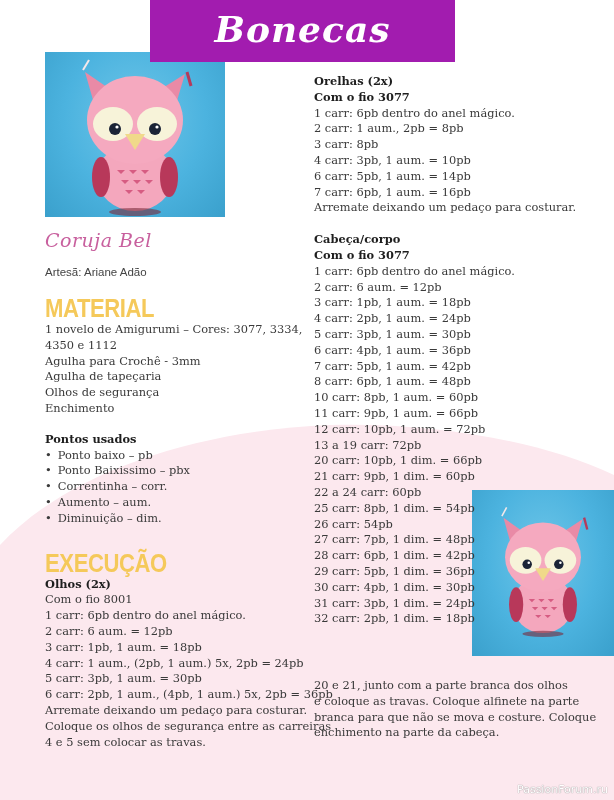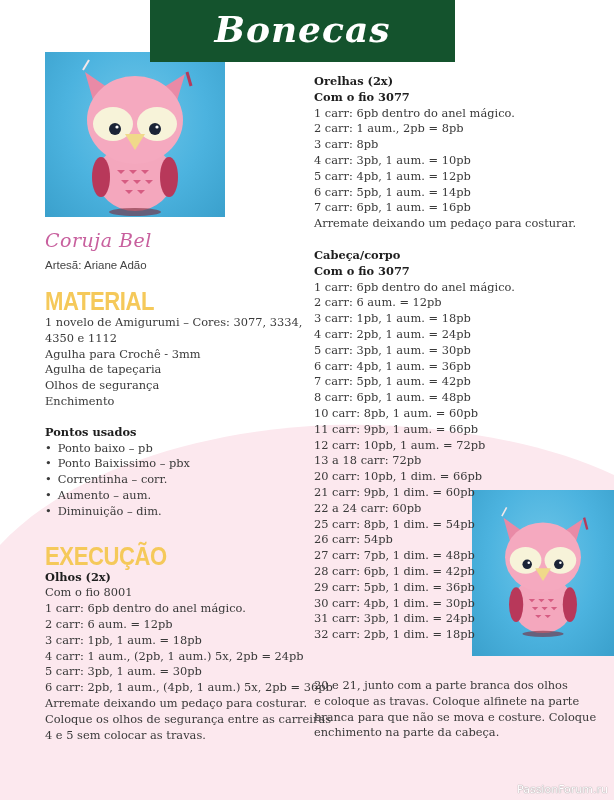--- a/index.html
+++ b/index.html
@@ -5,21 +5,21 @@
     html, body { margin: 0; padding: 0; }
     body {
       width: 614px; height: 800px; position: relative; overflow: hidden;
       background: #ffffff;
       font-family: "DejaVu Serif", "Liberation Serif", serif;
       color: #3a3a3a;
     }
     .bg-curve { position: absolute; left: 0; top: 0; width: 614px; height: 800px; z-index: 0; }
     .header-band {
       position: absolute; left: 150px; top: 0; width: 305px; height: 62px;
-      background: #14532d; z-index: 2;
+      background: #a21caf; z-index: 2;
       display: flex; align-items: center; justify-content: center;
     }
     .header-title {
       font-family: "DejaVu Serif", serif; font-style: italic; font-weight: bold;
       color: #ffffff; font-size: 36px; letter-spacing: 1px; margin-top: -4px;
     }
     .photo {
       position: absolute; z-index: 1; overflow: hidden;
       background: radial-gradient(ellipse at 50% 40%, #6ec6e8 0%, #4cb3df 55%, #3aa0cc 100%);
     }
@@ -28,21 +28,21 @@
     .photo svg { width: 100%; height: 100%; display: block; }
 
     .content { position: absolute; z-index: 3; }
     .left-col { left: 45px; top: 225px; width: 260px; }
     .right-col { left: 314px; top: 74px; width: 290px; }
 
     .subtitle {
       font-family: "DejaVu Serif", serif; font-style: italic;
       color: #c8609e; font-size: 19px; margin: 4px 0 8px 0; letter-spacing: 0.5px;
     }
-    .artesa { font-family: "Liberation Sans", sans-serif; font-size: 11.5px; margin-top: 8px; color: #444; }
+    .artesa { font-family: "Liberation Sans", sans-serif; font-size: 11.5px; margin-top: 15px; color: #444; }
     .section-head {
       font-family: "Liberation Sans", sans-serif; font-weight: bold;
       color: #f5c95a; font-size: 26px; letter-spacing: -0.5px; line-height: 28px;
       transform: scaleX(0.85); transform-origin: left center;
     }
     .sec-material { margin-top: 16px; }
     .sec-exec { margin-top: 22px; }
     .line { font-size: 11.4px; line-height: 15.8px; white-space: nowrap; }
     .bold { font-weight: bold; color: #1e1e1e; }
     .gap { height: 15px; }
@@ -171,42 +171,41 @@
 </div>
 
 <div class="content right-col">
   <div class="line bold">Orelhas (2x)</div>
   <div class="line bold">Com o fio 3077</div>
   <div>
     <div class="line">1 carr: 6pb dentro do anel mágico.</div>
     <div class="line">2 carr: 1 aum., 2pb = 8pb</div>
     <div class="line">3 carr: 8pb</div>
     <div class="line">4 carr: 3pb, 1 aum. = 10pb</div>
-    <div class="line">5 carr: 4pb, 1 aum. = 12pb</div>
     <div class="line">6 carr: 5pb, 1 aum. = 14pb</div>
     <div class="line">7 carr: 6pb, 1 aum. = 16pb</div>
     <div class="line">Arremate deixando um pedaço para costurar.</div>
   </div>
 
   <div class="gap" style="height:16px"></div>
   <div class="line bold">Cabeça/corpo</div>
   <div class="line bold">Com o fio 3077</div>
   <div>
     <div class="line">1 carr: 6pb dentro do anel mágico.</div>
     <div class="line">2 carr: 6 aum. = 12pb</div>
     <div class="line">3 carr: 1pb, 1 aum. = 18pb</div>
     <div class="line">4 carr: 2pb, 1 aum. = 24pb</div>
     <div class="line">5 carr: 3pb, 1 aum. = 30pb</div>
     <div class="line">6 carr: 4pb, 1 aum. = 36pb</div>
     <div class="line">7 carr: 5pb, 1 aum. = 42pb</div>
     <div class="line">8 carr: 6pb, 1 aum. = 48pb</div>
     <div class="line">10 carr: 8pb, 1 aum. = 60pb</div>
     <div class="line">11 carr: 9pb, 1 aum. = 66pb</div>
     <div class="line">12 carr: 10pb, 1 aum. = 72pb</div>
-    <div class="line">13 a 18 carr: 72pb</div>
+    <div class="line">13 a 19 carr: 72pb</div>
     <div class="line">20 carr: 10pb, 1 dim. = 66pb</div>
     <div class="line">21 carr: 9pb, 1 dim. = 60pb</div>
     <div class="line">22 a 24 carr: 60pb</div>
     <div class="line">25 carr: 8pb, 1 dim. = 54pb</div>
     <div class="line">26 carr: 54pb</div>
     <div class="line">27 carr: 7pb, 1 dim. = 48pb</div>
     <div class="line">28 carr: 6pb, 1 dim. = 42pb</div>
     <div class="line">29 carr: 5pb, 1 dim. = 36pb</div>
     <div class="line">30 carr: 4pb, 1 dim. = 30pb</div>
     <div class="line">31 carr: 3pb, 1 dim. = 24pb</div>

